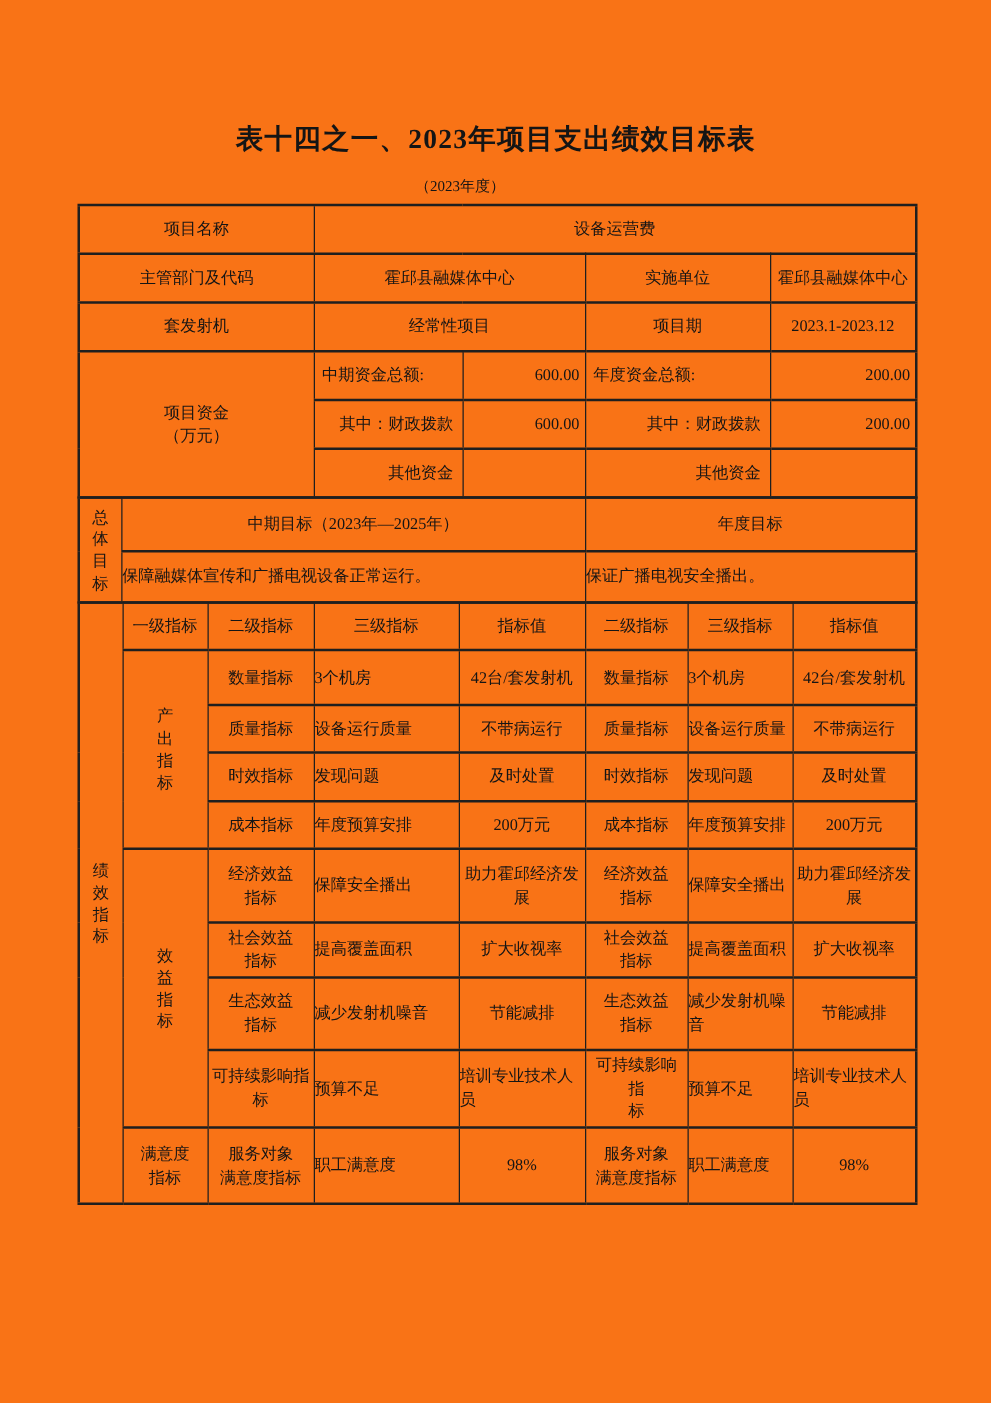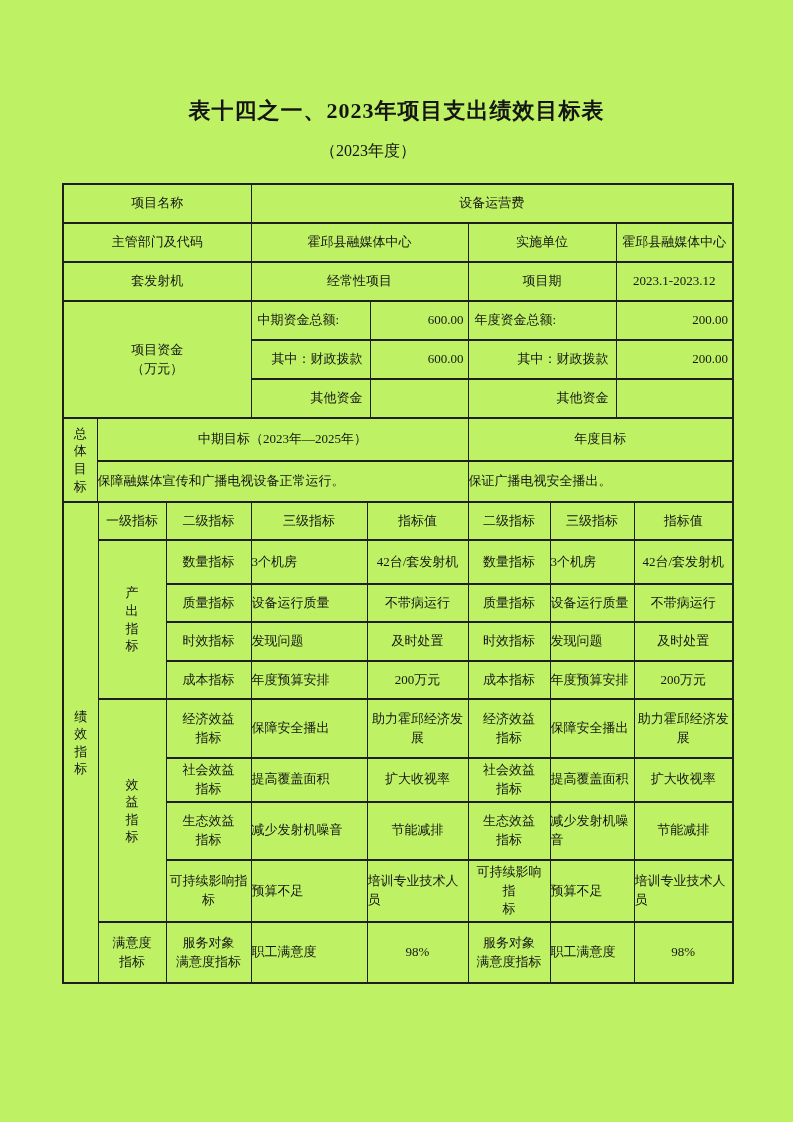--- a/index.html
+++ b/index.html
@@ -1,30 +1,30 @@
 <!DOCTYPE html>
 <html><head>
 <meta charset="utf-8">
 <style>
   html,body{margin:0;padding:0;background:#ffffff;}
   body{
     width:793px;height:1122px;
     font-family:"Liberation Serif","DejaVu Serif",serif;
     color:#151515;
   }
-  .page{position:relative;width:793px;height:1122px;background:#bef264;overflow:hidden;}
+  .page{position:relative;width:793px;height:1122px;background:#f97316;overflow:hidden;}
   .doc-title{
     position:absolute;left:0;top:96px;width:793px;
     text-align:center;font-size:22px;font-weight:bold;letter-spacing:1px;
   }
   .doc-subtitle{
     position:absolute;left:0;top:141px;width:736px;
-    text-align:center;font-size:16px;
-  }
-  .tables{position:absolute;left:62px;top:163px;width:670px;margin-top:20px;}
+    text-align:center;font-size:12px;
+  }
+  .tables{position:absolute;left:62px;top:163px;width:670px;}
   table{
     border-collapse:collapse;table-layout:fixed;width:670px;
     border:2px solid #1f1f1f;
   }
   table+table{margin-top:-2px;}
   td{
     border-left:1px solid #1f1f1f;border-right:1px solid #1f1f1f;
     border-top:2px solid #1f1f1f;border-bottom:2px solid #1f1f1f;
     font-size:13px;line-height:1.45;
     text-align:center;vertical-align:middle;

